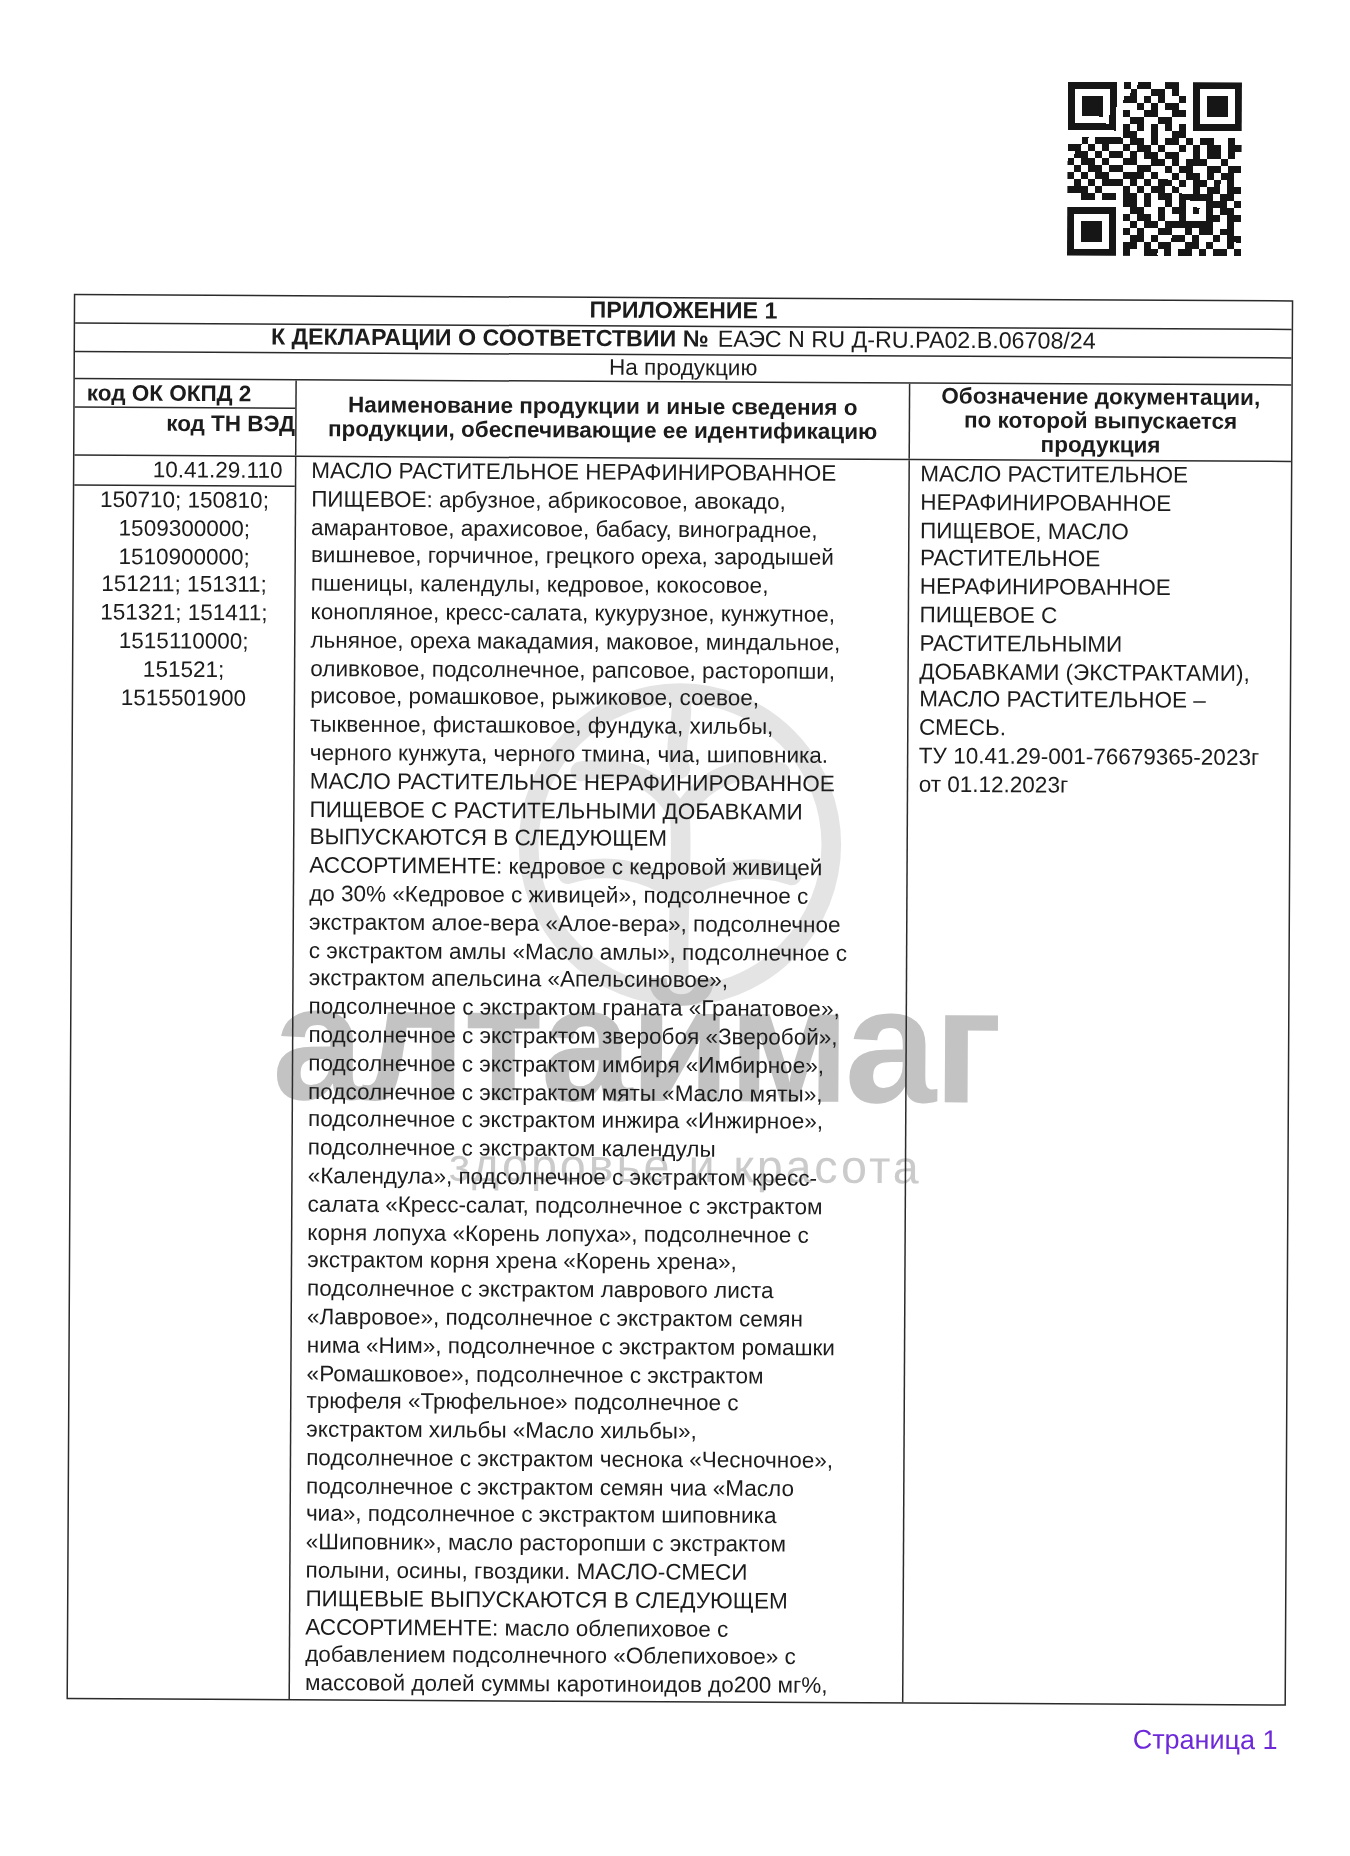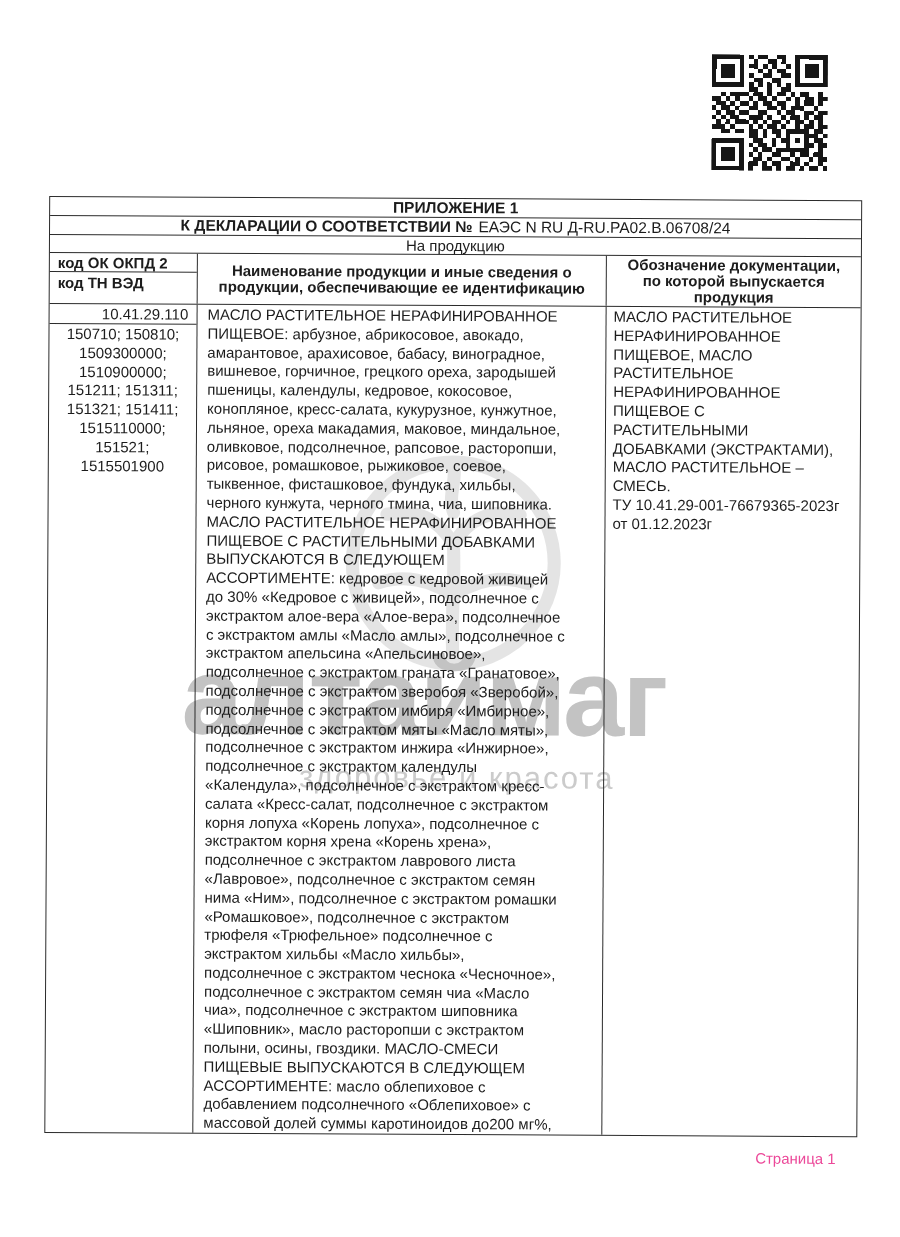--- a/index.html
+++ b/index.html
@@ -49,31 +49,31 @@
   .decl-row{height:21px;font-size:15.5px;gap:6px;}
   .decl-row .lbl{font-weight:bold;}
   .subject-row{height:18px;font-size:15px;}
   .t-header{height:51px;display:flex;border-bottom:1.6px solid #2b2b2b;box-sizing:border-box;font-weight:bold;}
   .t-body{flex:1;display:flex;box-sizing:border-box;}
   .c1{width:148px;border-right:1.6px solid #2b2b2b;box-sizing:border-box;}
   .c2{width:409px;border-right:1.6px solid #2b2b2b;box-sizing:border-box;}
   .c3{flex:1;box-sizing:border-box;}
   .h-c1{display:flex;flex-direction:column;}
   .h-c1a{height:19px;border-bottom:1.6px solid #2b2b2b;box-sizing:border-box;padding:1px 0 0 8px;display:flex;align-items:center;}
-  .h-c1b{flex:1;padding:2px 0 0 8px;}
+  .h-c1b{flex:1;padding:2px 0 0 8px;text-align:right;}
   .h-c2,.h-c3{display:flex;align-items:center;justify-content:center;text-align:center;line-height:16px;padding:2px 10px;}
   .b-c1{display:flex;flex-direction:column;text-align:center;}
   .okpd{height:20px;border-bottom:1.5px solid #2b2b2b;box-sizing:border-box;display:flex;align-items:center;justify-content:center;padding-left:44px;}
   .tnved{white-space:pre-line;line-height:18.8px;padding-top:1px;}
   .b-c2{white-space:pre-line;line-height:18.8px;padding:1px 6px 0 10px;}
   .b-c3{white-space:pre-line;line-height:18.8px;padding:1px 4px 0 7px;}
   
   .footer-page{
     position:absolute;left:758px;top:1148px;
-    font-size:15px;color:#ec4899;z-index:2;
+    font-size:18px;color:#6d28d9;z-index:2;
   }
 </style>
 </head>
 <body>
 
 <div class="sheet">
 
   <div class="qr">
     <svg viewBox="0 0 25 25" xmlns="http://www.w3.org/2000/svg">
         <rect x="0" y="0" width="1" height="1"></rect>

